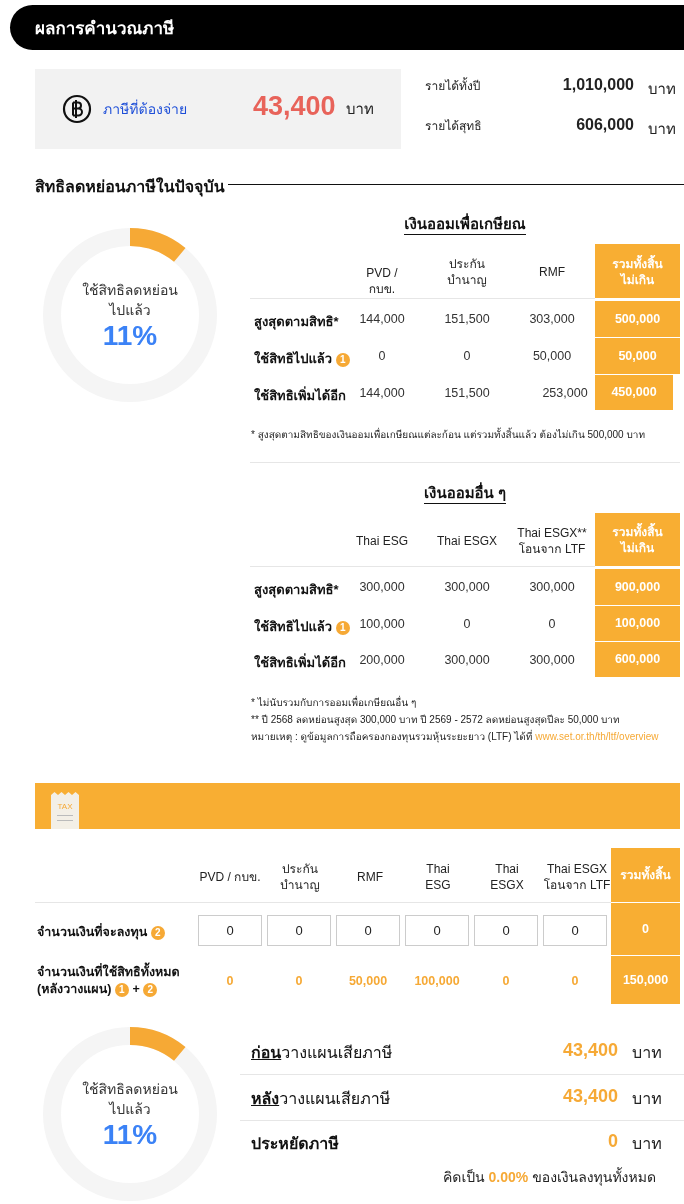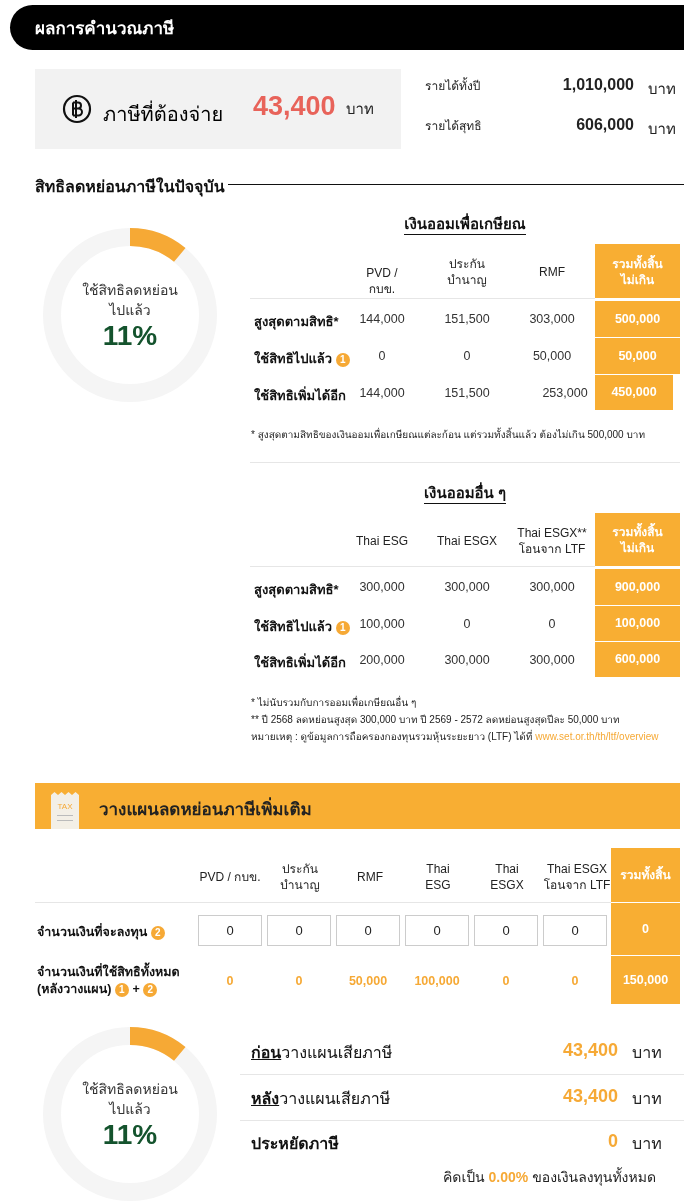--- a/index.html
+++ b/index.html
@@ -23,21 +23,21 @@
 
   
   .tax-box {
     left: 35px; top: 69px; width: 366px; height: 80px;
     background: #f2f2f2;
     display: flex; align-items: center;
   }
   .baht-icon {
     position: absolute; left: 27px; top: 25px; width: 30px; height: 30px;
   }
-  .tax-label { position: absolute; left: 68px; top: 29px; font-size: 20px; color: #000000; }
+  .tax-label { position: absolute; left: 68px; top: 29px; font-size: 14px; color: #1d4ed8; }
   .tax-value { position: absolute; left: 218px; top: 22px; font-size: 27px; color: #e8635a; font-weight: bold; }
   .tax-unit { position: absolute; left: 311px; top: 28px; font-size: 15px; color: #222; }
   .income-label { position: absolute; left: 425px; font-size: 12px; color: #222; }
   .income-value { position: absolute; right: 50px; font-size: 16px; font-weight: bold; color: #222; text-align: right; }
   .income-unit { position: absolute; left: 648px; font-size: 15px; color: #222; }
 
   
   .section-title {
     left: 35px; top: 174px; font-size: 16px; font-weight: bold; color: #111;
   }
@@ -46,21 +46,21 @@
   }
 
   
   .donut { width: 180px; height: 180px; }
   .donut-text {
     position: absolute; left: 0; width: 180px; text-align: center;
     font-size: 14px; color: #333; line-height: 20px;
   }
   .donut-pct {
     position: absolute; left: 0; width: 180px; text-align: center;
-    font-size: 28px; color: #14532d; font-weight: bold;
+    font-size: 28px; color: #3b82f6; font-weight: bold;
   }
 
   
   .subtitle {
     font-size: 15px; font-weight: bold; color: #111;
     border-bottom: 1.5px solid #111; padding-bottom: 2px;
   }
   .col-head {
     text-align: center; font-size: 12px; color: #222; line-height: 16px;
   }
@@ -255,21 +255,20 @@
   <span>หมายเหตุ : ดูข้อมูลการถือครองกองทุนรวมหุ้นระยะยาว (LTF) ได้ที่ </span><span class="link">www.set.or.th/th/ltf/overview</span>
 </div>
 
 <div class="abs plan-bar">
   <svg class="tax-icon" viewBox="0 0 28 38">
     <path d="M0 4 L3.5 1 L7 4 L10.5 1 L14 4 L17.5 1 L21 4 L24.5 1 L28 4 V38 H0 Z" fill="#f3efe6"></path>
     <text x="14" y="18" text-anchor="middle" font-size="8" fill="#f6a935" font-family="Liberation Sans, sans-serif">TAX</text>
     <rect x="6" y="24" width="16" height="1" fill="#bbb"></rect>
     <rect x="6" y="29" width="16" height="1" fill="#bbb"></rect>
   </svg>
-  <span class="plan-title">วางแผนลดหย่อนภาษีเพิ่มเติม</span>
 </div>
 
 <div class="abs col-head" style="left:195px; width:70px; top:869px;">PVD / กบข.</div>
 <div class="abs col-head" style="left:265px; width:70px; top:861px;">
     <div>ประกัน</div>
     <div>บำนาญ</div>
   </div>
 <div class="abs col-head" style="left:335px; width:70px; top:869px;">RMF</div>
 <div class="abs col-head" style="left:403px; width:70px; top:861px;">
     <div>Thai</div>

